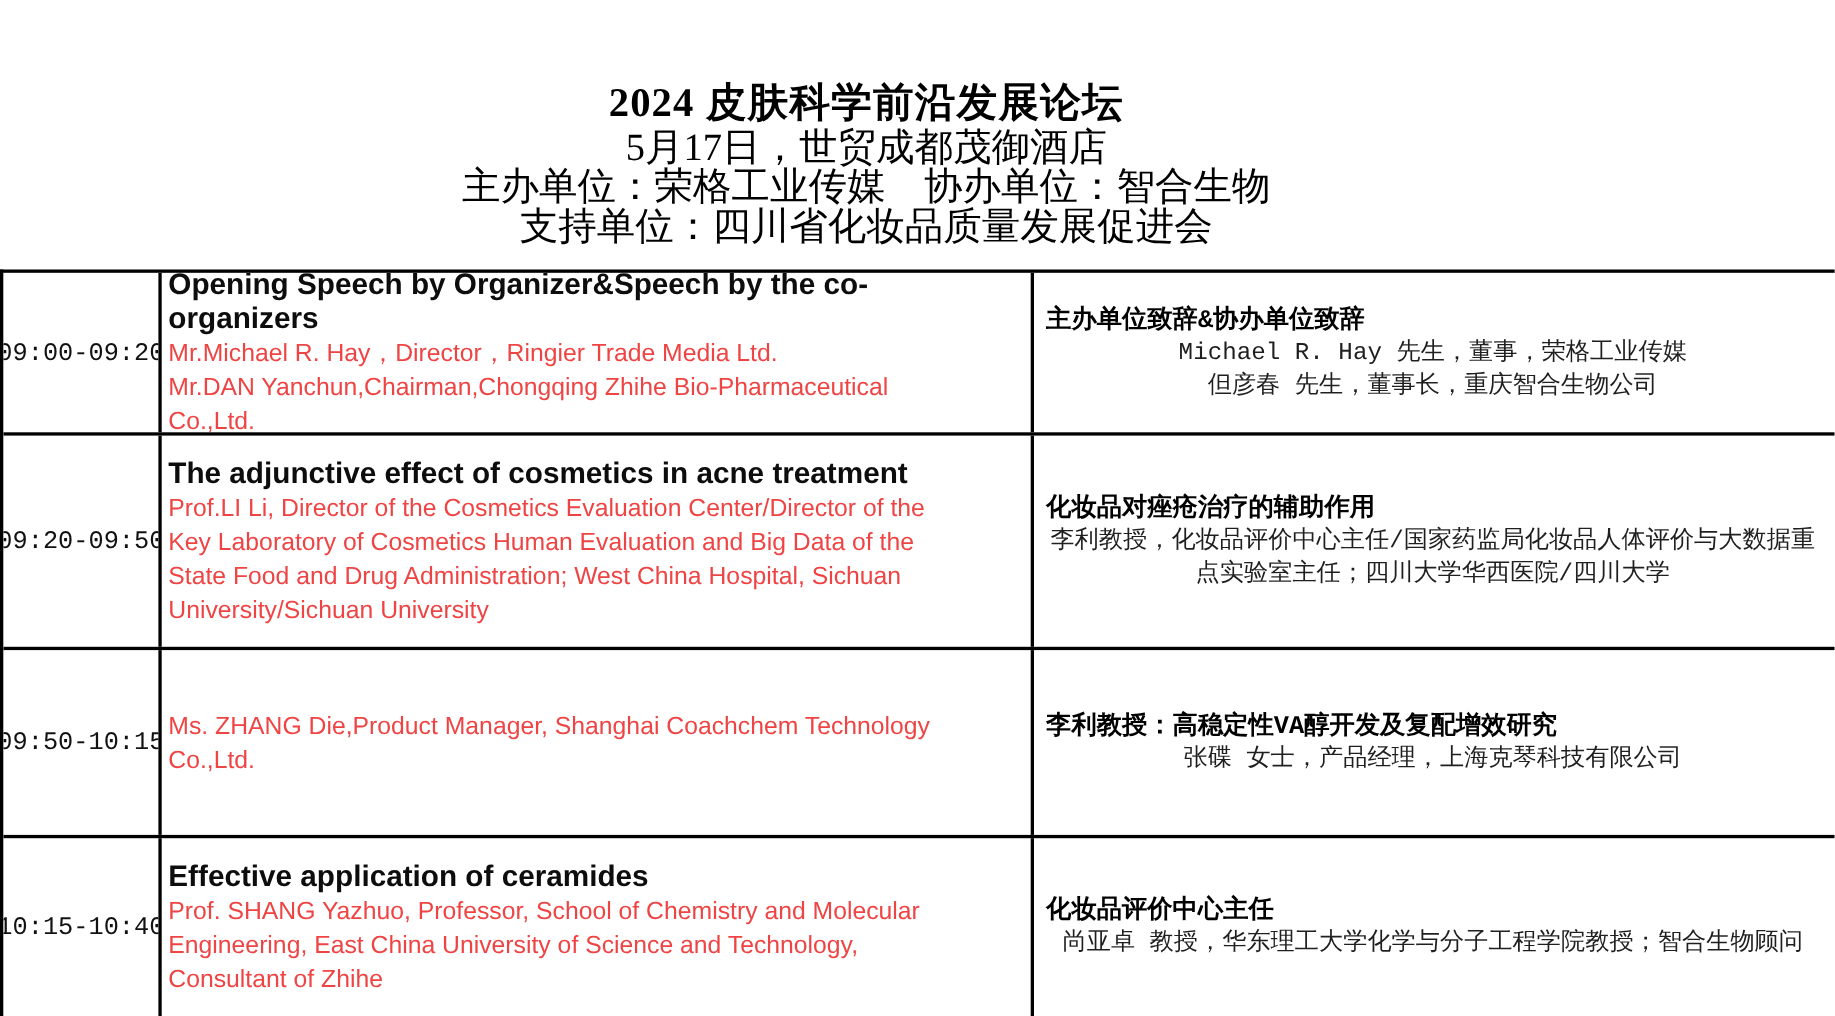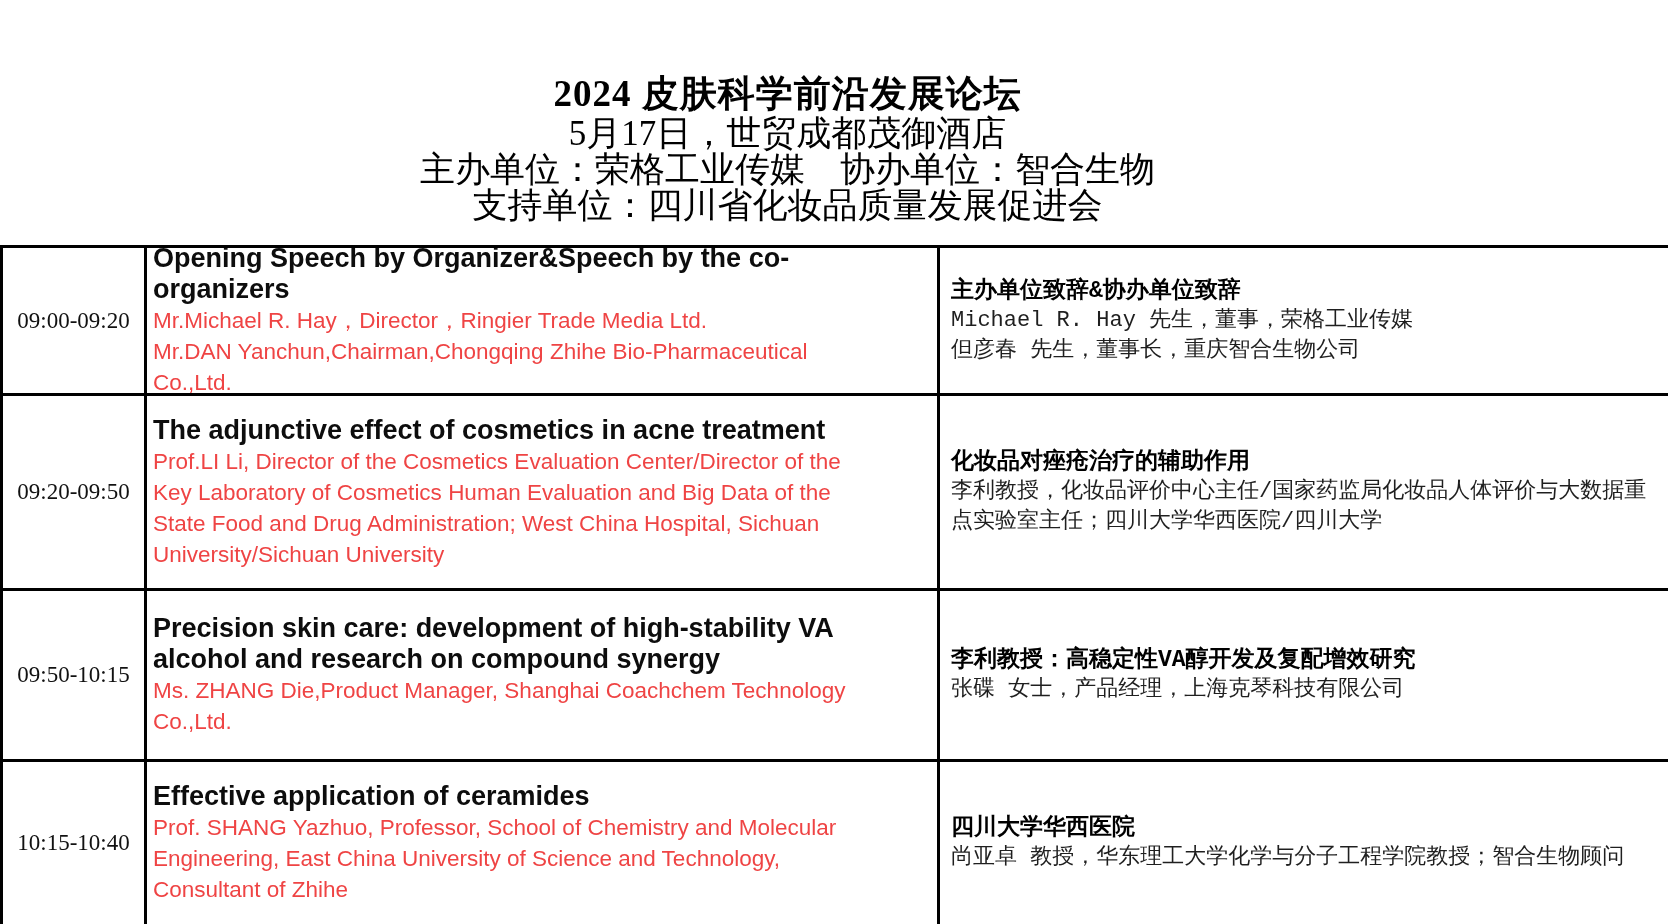--- a/index.html
+++ b/index.html
@@ -76,21 +76,21 @@
     display: flex;
     flex-direction: column;
     justify-content: center;
     overflow: hidden;
   }
   .cell.time {
     width: 144px;
     flex: none;
     border-right: 3px solid #000;
     align-items: center;
-    font-family: Liberation Serif, serif;
+    font-family: Liberation Mono, monospace;
     font-size: 23px;
     color: #111;
     white-space: nowrap;
   }
   .cell.en {
     width: 793px;
     flex: none;
     border-right: 3px solid #000;
     padding: 4px 55px 4px 6px;
     font-family: "Liberation Sans", "DejaVu Sans", sans-serif;
@@ -119,20 +119,21 @@
     line-height: 30px;
     font-weight: 700;
     color: #000;
   }
   .cell.zh .sess-body {
     font-size: 22px;
     line-height: 30px;
     font-weight: 400;
     color: #1f1f1f;
     white-space: pre-line;
+    text-align: center;
   }
 </style>
 </head>
 <body>
 
 <div class="page">
 
   <div class="doc-header">
     <h1>2024 皮肤科学前沿发展论坛</h1>
     <p class="sub">5月17日，世贸成都茂御酒店</p>
@@ -164,35 +165,34 @@
       </div>
       <div class="cell zh">
         <div class="sess-title">化妆品对痤疮治疗的辅助作用</div>
         <div class="sess-body">李利教授，化妆品评价中心主任/国家药监局化妆品人体评价与大数据重点实验室主任；四川大学华西医院/四川大学</div>
       </div>
     </div>
 
     <div class="trow r3">
       <div class="cell time">09:50-10:15</div>
       <div class="cell en">
-        <div class="sess-title">Precision skin care: development of high-stability VA alcohol and research on compound synergy</div>
         <div class="sess-body">Ms. ZHANG Die,Product Manager, Shanghai Coachchem Technology Co.,Ltd.</div>
       </div>
       <div class="cell zh">
         <div class="sess-title">李利教授：高稳定性VA醇开发及复配增效研究</div>
         <div class="sess-body">张碟 女士，产品经理，上海克琴科技有限公司</div>
       </div>
     </div>
 
     <div class="trow r4">
       <div class="cell time">10:15-10:40</div>
       <div class="cell en">
         <div class="sess-title">Effective application of ceramides</div>
         <div class="sess-body">Prof. SHANG Yazhuo, Professor, School of Chemistry and Molecular Engineering, East China University of Science and Technology, Consultant of Zhihe</div>
       </div>
       <div class="cell zh">
-        <div class="sess-title">四川大学华西医院</div>
+        <div class="sess-title">化妆品评价中心主任</div>
         <div class="sess-body">尚亚卓 教授，华东理工大学化学与分子工程学院教授；智合生物顾问</div>
       </div>
     </div>
 
   </div>
 </div>
 
 </body></html>

